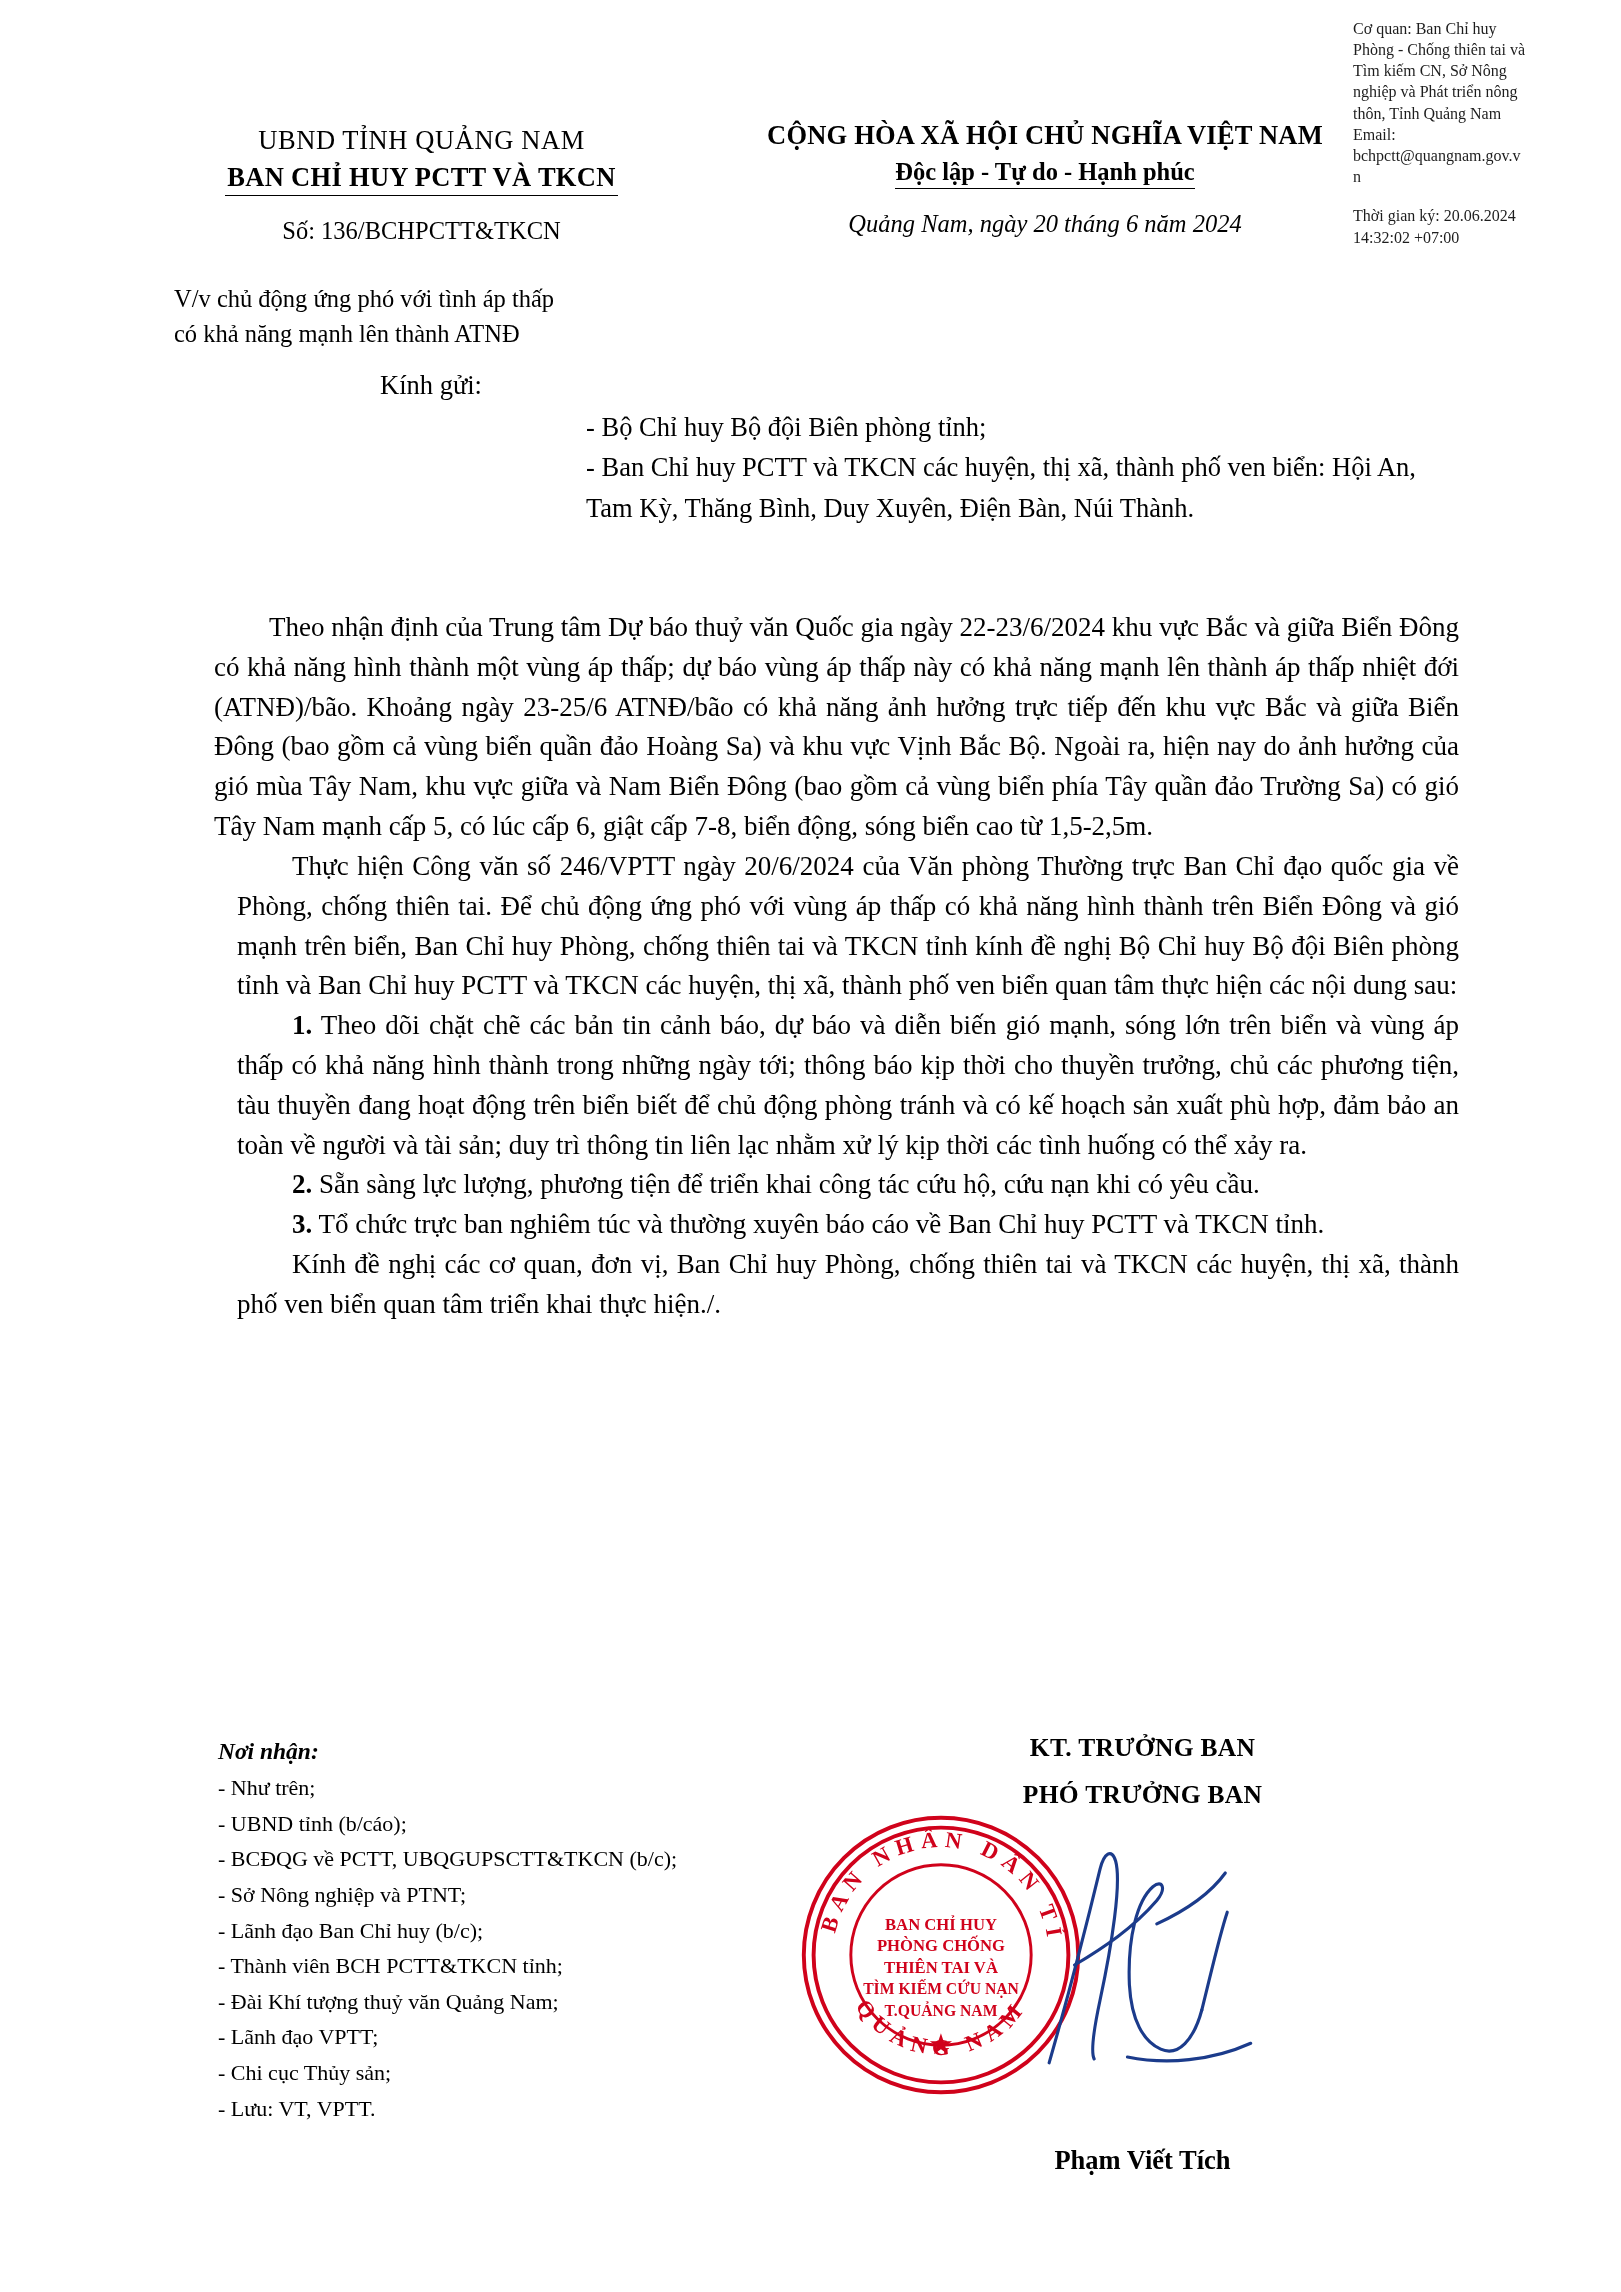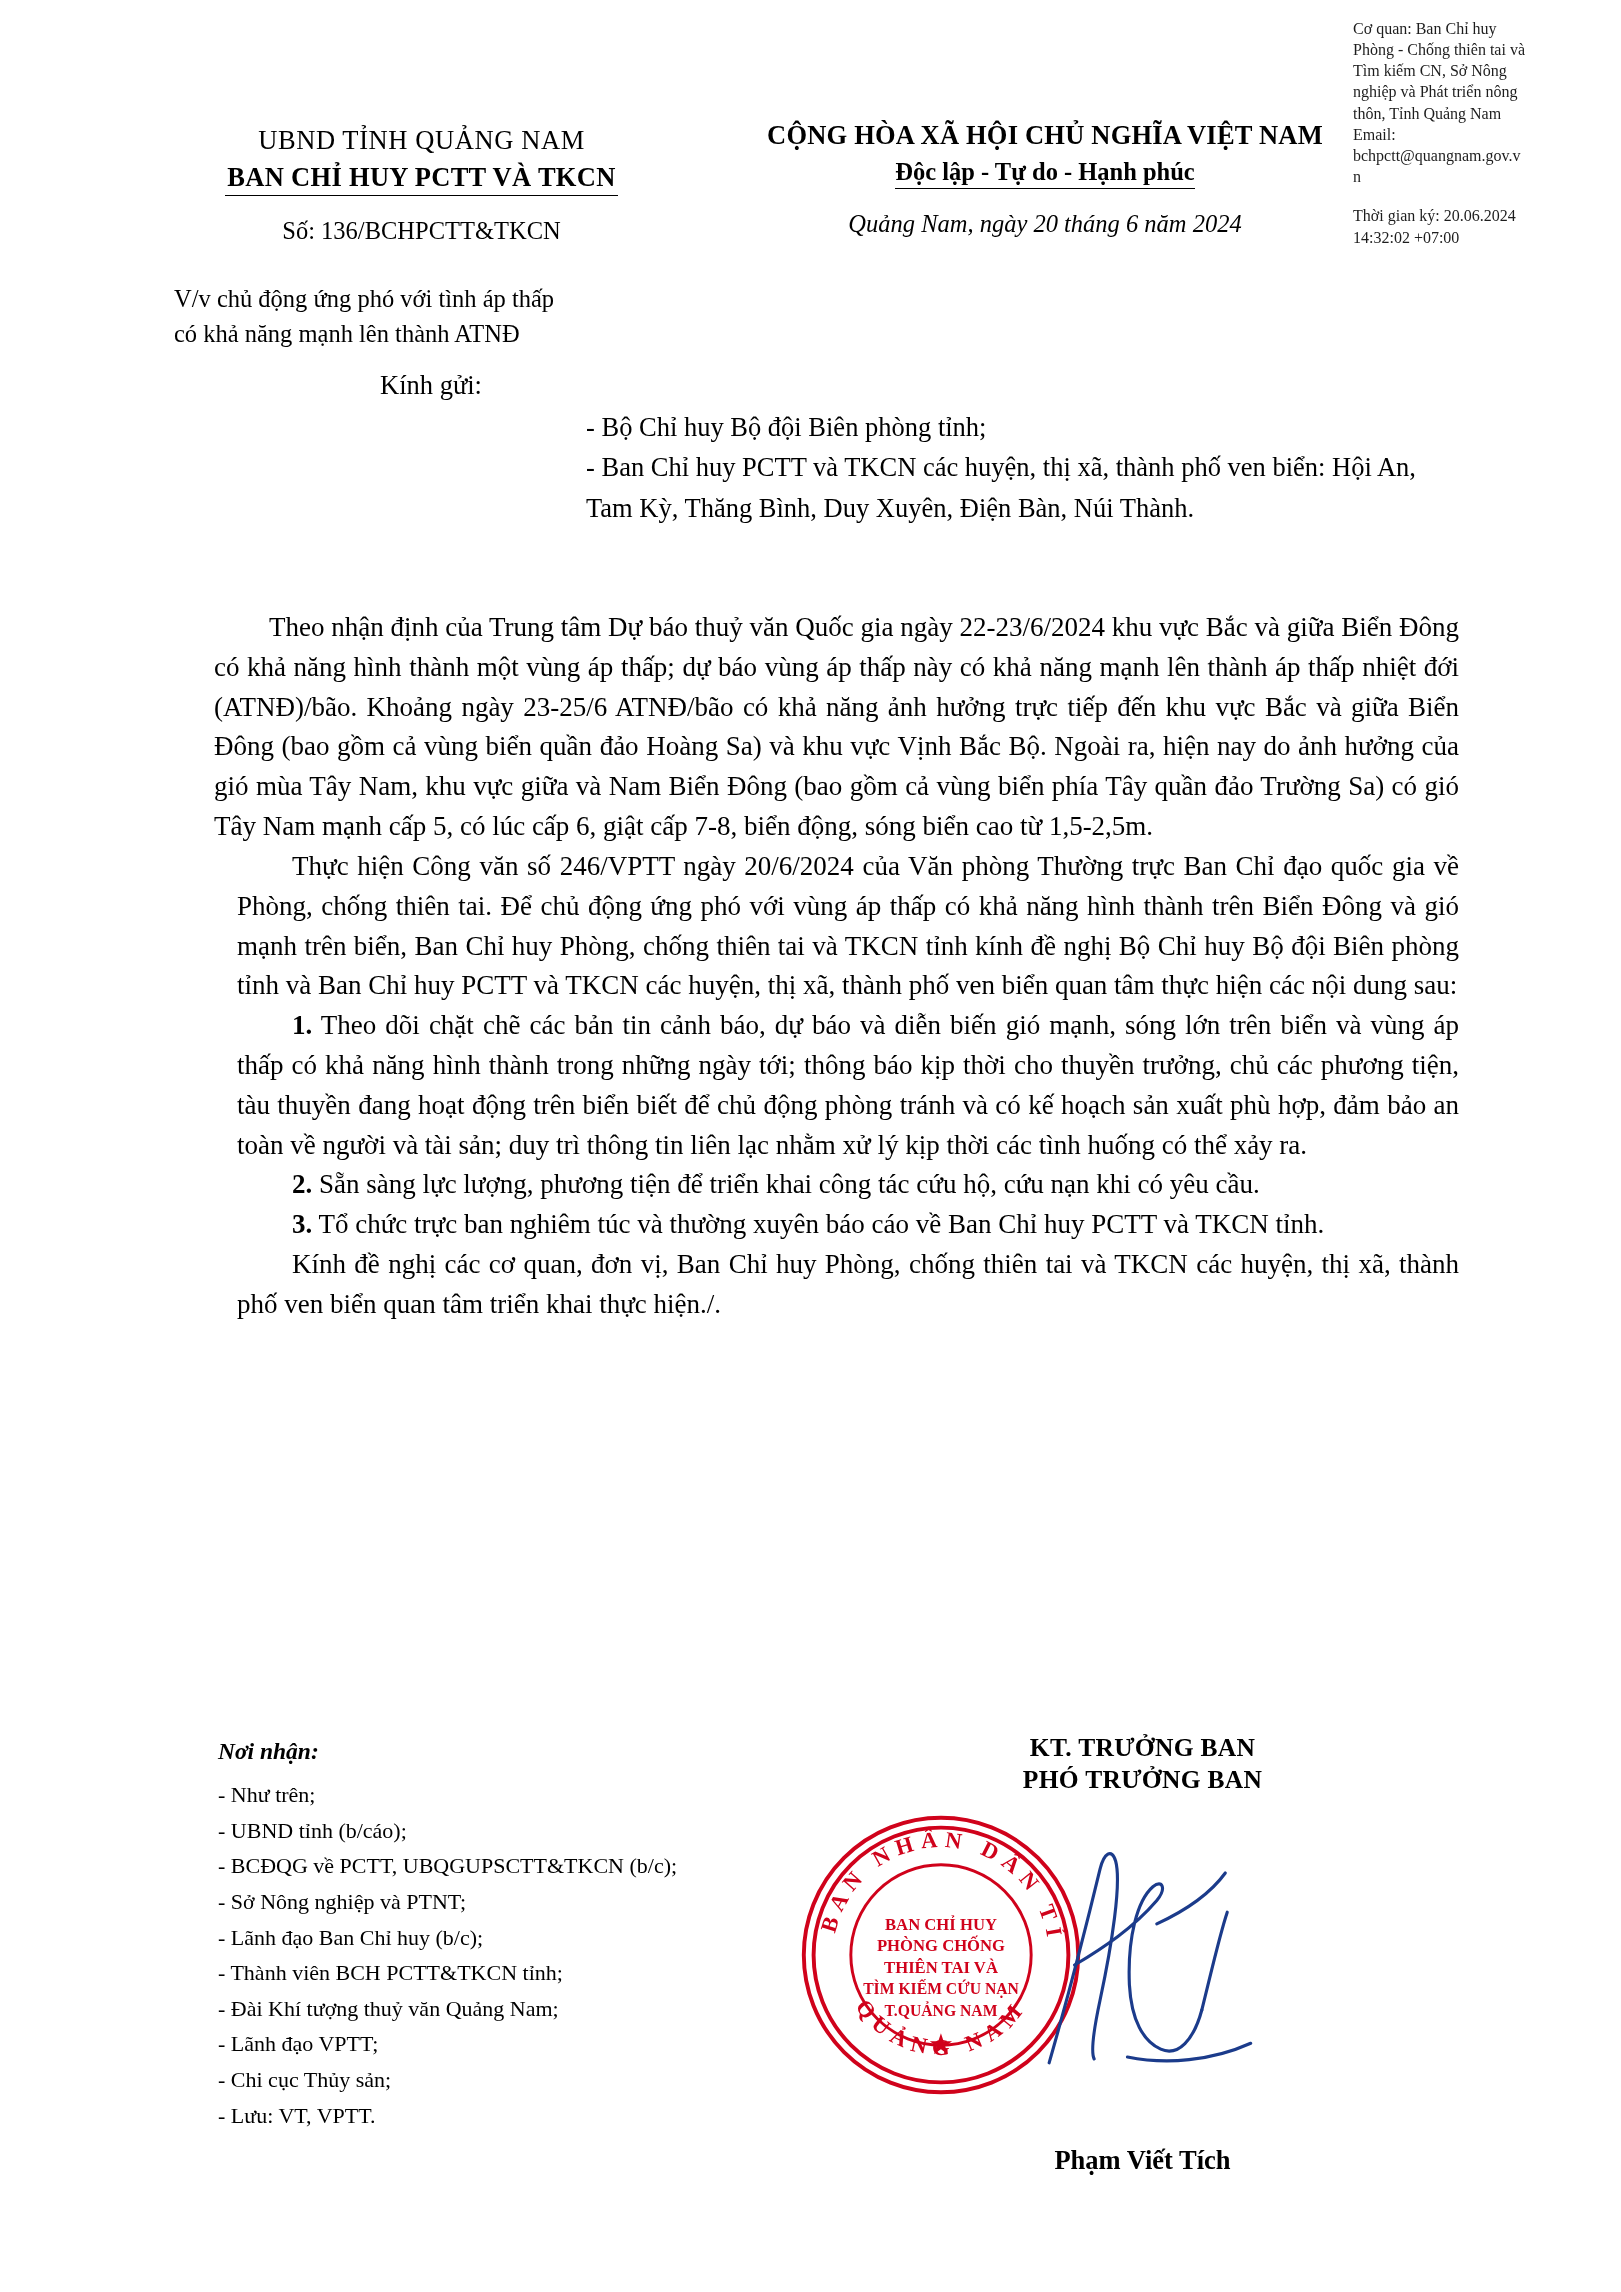--- a/index.html
+++ b/index.html
@@ -134,21 +134,21 @@
   .noi-nhan {
     position: absolute;
     top: 1738px;
     left: 218px;
     width: 510px;
   }
   .noi-nhan .nn-title {
     font-size: 23.5px;
     font-style: italic;
     font-weight: bold;
-    margin-bottom: 12px;
+    margin-bottom: 5px;
   }
   .noi-nhan ul {
     margin: 0;
     padding: 0;
     list-style: none;
   }
   .noi-nhan li {
     font-size: 22px;
     line-height: 1.62;
     white-space: nowrap;
@@ -159,21 +159,21 @@
     top: 1733px;
     left: 912px;
     width: 461px;
     text-align: center;
   }
   .signer .s1, .signer .s2 {
     font-size: 25.5px;
     font-weight: bold;
     letter-spacing: 0.3px;
   }
-  .signer .s2 { margin-top: 2px; }
+  .signer .s2 { margin-top: 17px; }
   .signer .s-name {
     position: absolute;
     top: 412px;
     left: 0;
     width: 461px;
     font-size: 26.5px;
     font-weight: bold;
     text-align: center;
   }
 

